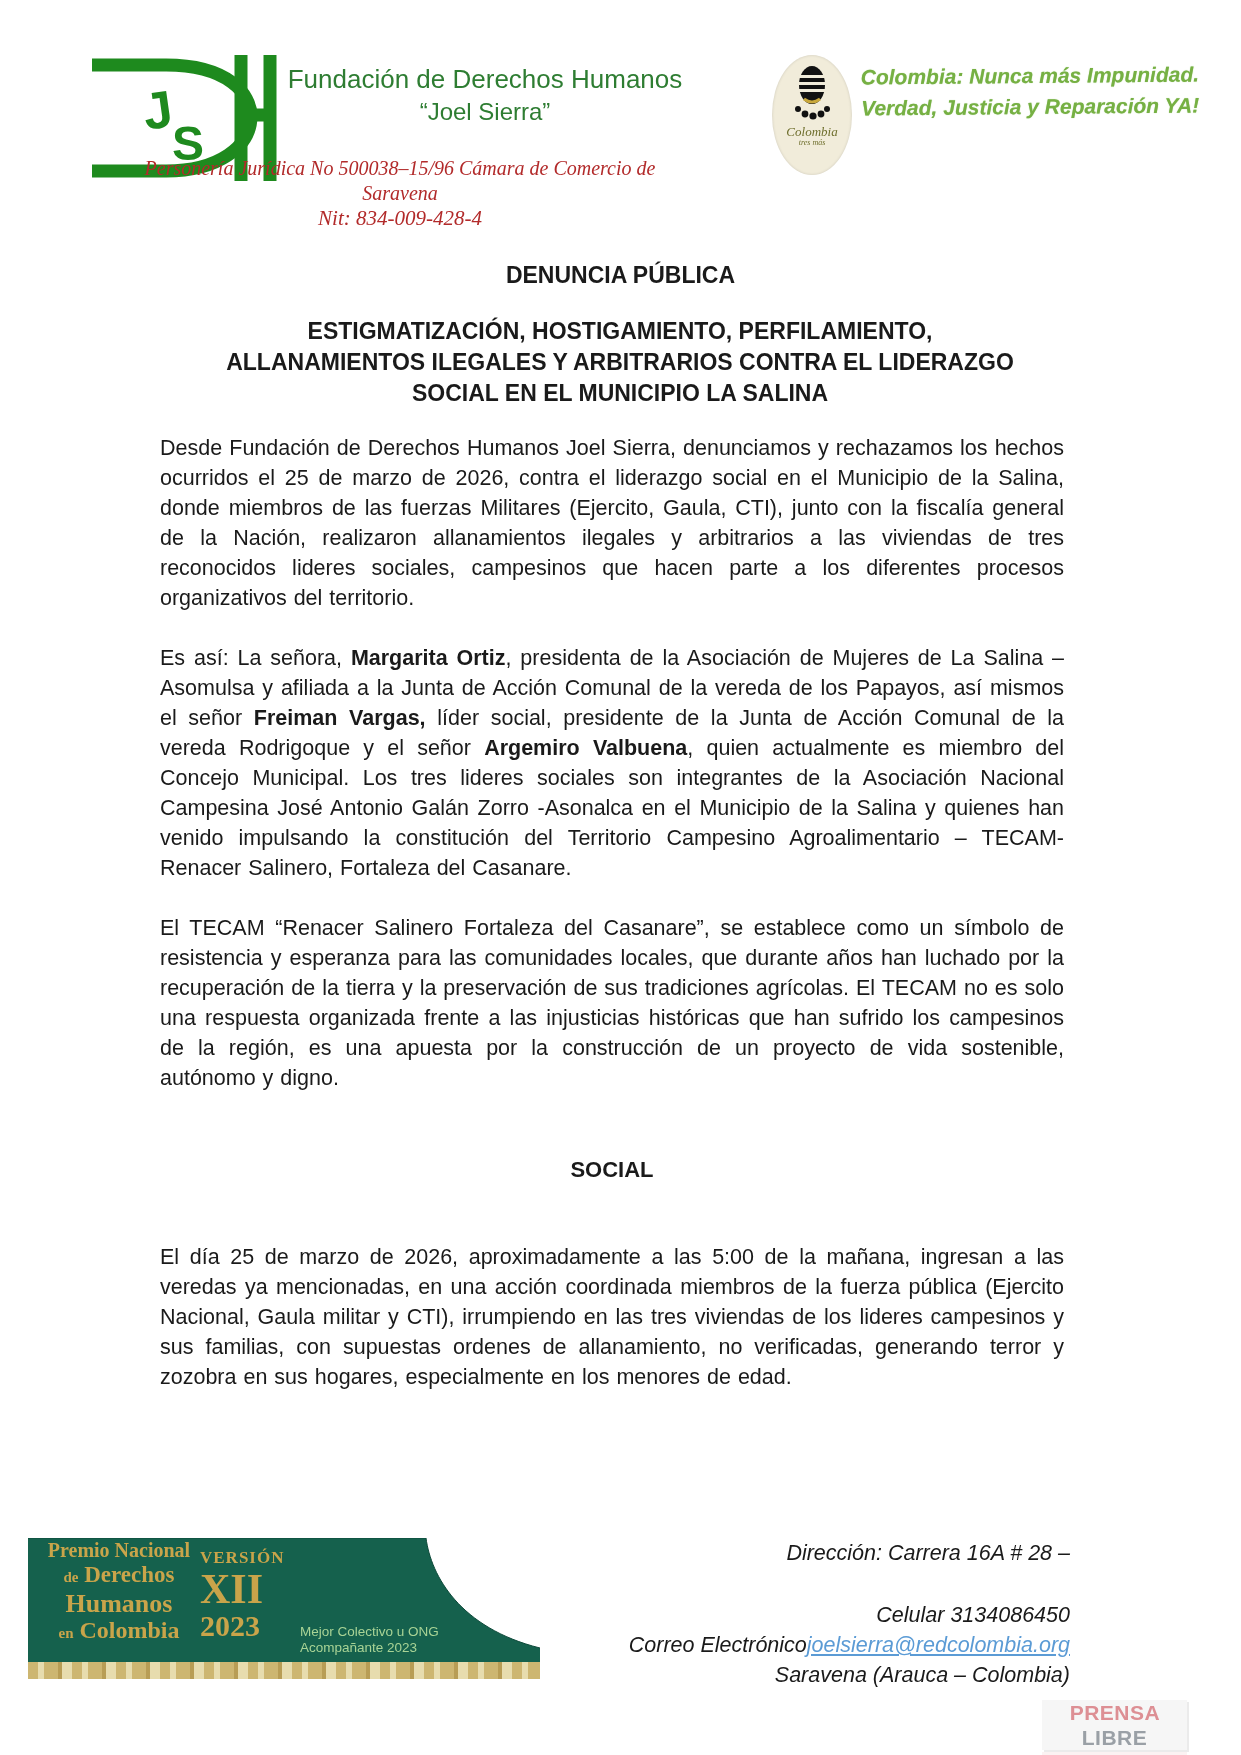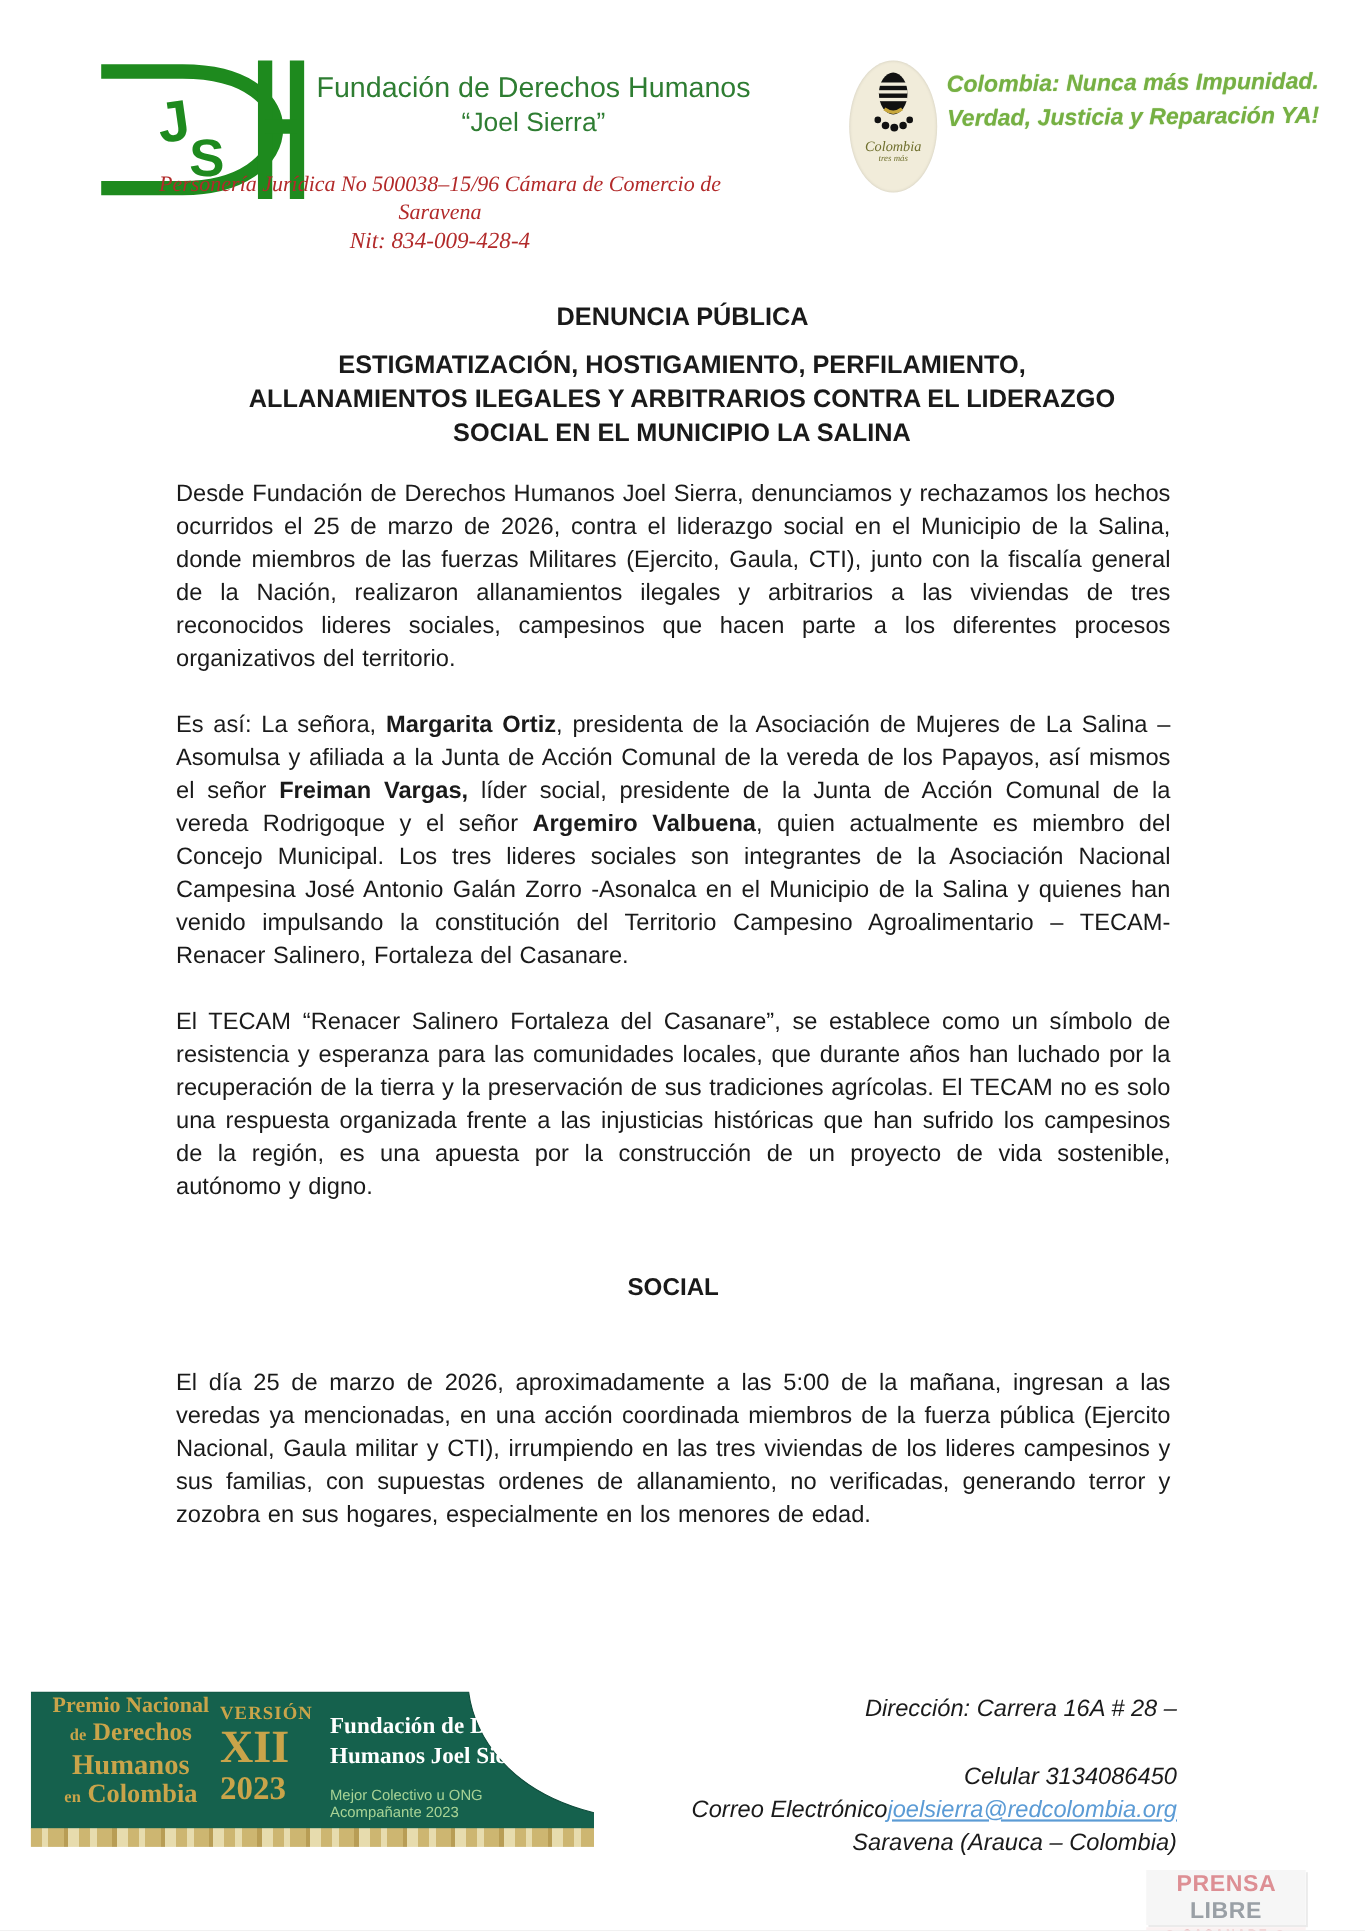--- a/index.html
+++ b/index.html
@@ -21,21 +21,21 @@
          border-radius:50%;box-shadow:0 0 3px rgba(0,0,0,.15) inset;text-align:center;}
   .stamp svg{margin-top:10px;}
   .stamp .c1{font-family:"Liberation Serif",serif;font-style:italic;color:#6f6f2d;
              font-size:13px;line-height:13px;margin-top:-2px;}
   .stamp .c2{font-family:"Liberation Serif",serif;font-style:italic;color:#6f6f2d;
              font-size:8px;line-height:9px;}
   .slogan{position:absolute;left:860px;top:60px;width:340px;text-align:center;
           color:#76b043;font-weight:bold;font-style:italic;font-size:21px;line-height:31px;
           text-shadow:0 0 1px #a9d08e;transform:rotate(-.5deg);}
   
-  .doc-title{position:absolute;left:0;top:274px;width:100%;text-align:center;
+  .doc-title{position:absolute;left:0;top:262px;width:100%;text-align:center;
              font-weight:bold;font-size:23px;}
   .doc-subtitle{position:absolute;left:170px;top:316px;width:900px;text-align:center;
                 font-weight:bold;font-size:23px;line-height:31px;}
   
   .body-text{position:absolute;left:160px;top:433px;width:904px;
              font-size:21.5px;line-height:30px;text-align:justify;word-spacing:1px;}
   .body-text p{margin:0 0 30px 0;}
   .hechos{margin:62px 0 57px 0;text-align:center;font-weight:bold;font-size:22px;}
   
   .badge{position:absolute;left:28px;top:1538px;width:512px;height:147px;}
@@ -153,24 +153,20 @@
       <div class="p1">Premio Nacional</div>
       <div class="p2"><span class="s">de</span> <span>Derechos</span></div>
       <div class="p3">Humanos</div>
       <div class="p4"><span class="s">en</span> <span>Colombia</span></div>
     </div>
     <div class="version">
       <div class="v1">VERSIÓN</div>
       <div class="v2">XII</div>
       <div class="v3">2023</div>
     </div>
-    <div class="fname">
-      <div>Fundación de Derechos</div>
-      <div>Humanos Joel Sierra</div>
-    </div>
     <div class="fsub">Mejor Colectivo u ONG Acompañante 2023</div>
   </div>
 
   <div class="contact">
     <div class="dir">Dirección: Carrera 16A # 28 –</div>
     <div>Celular 3134086450</div>
     <div><span>Correo Electrónico</span><a href="#">joelsierra@redcolombia.org</a></div>
     <div>Saravena (Arauca – Colombia)</div>
   </div>
 

